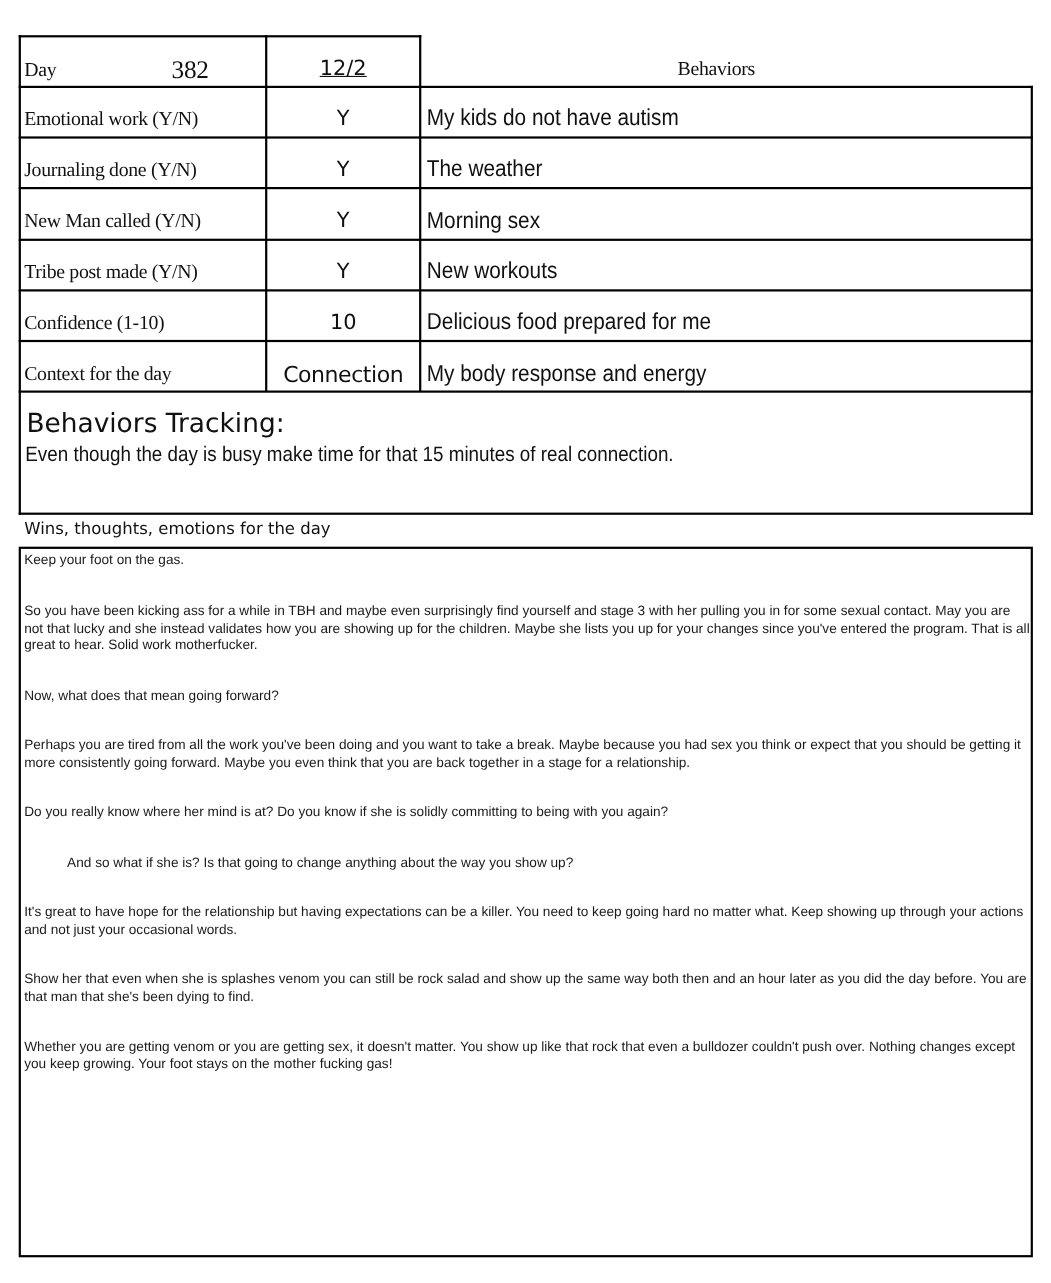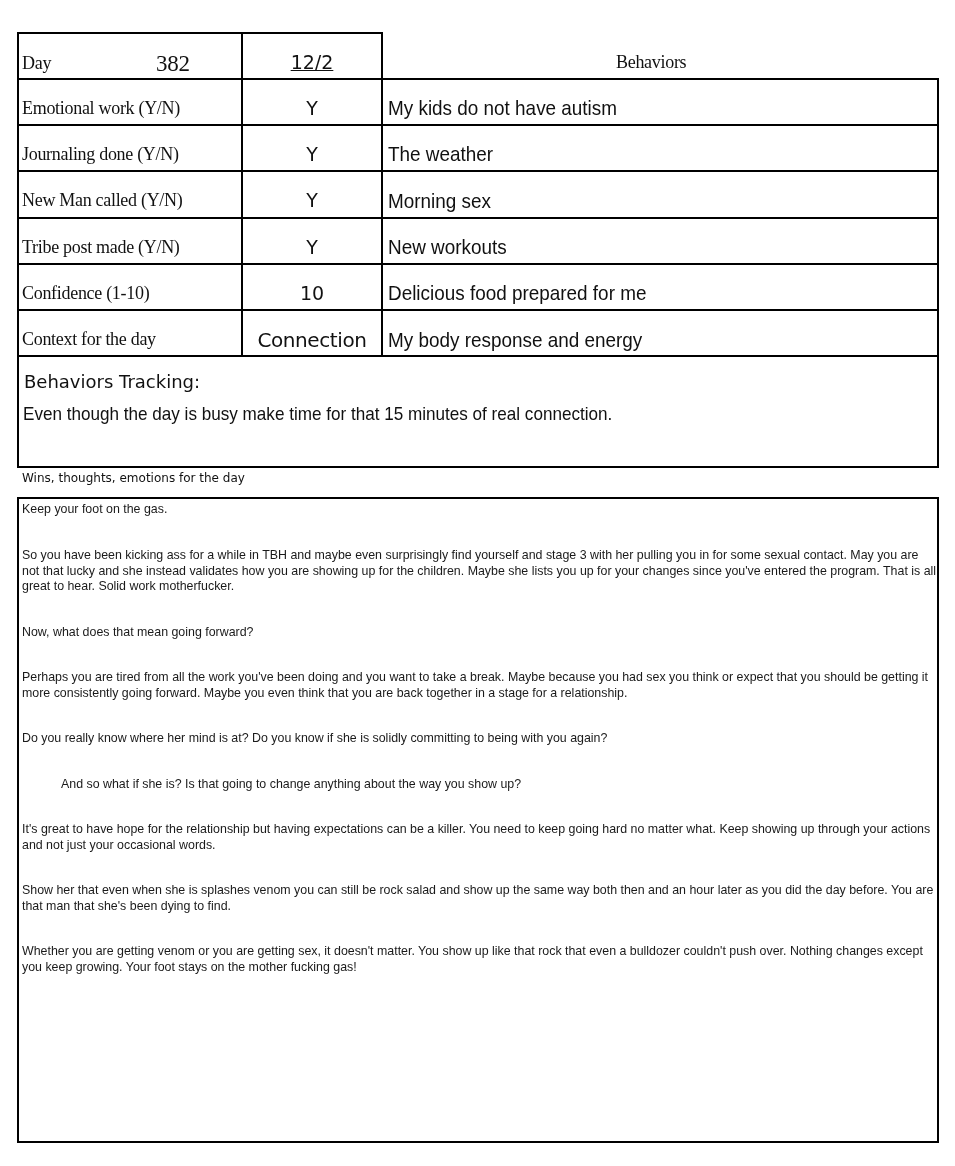--- a/index.html
+++ b/index.html
@@ -2,21 +2,21 @@
 <html><head>
   <meta charset="utf-8">
   <style>
     html, body { margin: 0; padding: 0; background: #ffffff; }
     body { width: 955px; height: 1166px; position: relative; overflow: hidden; color: #111111; }
     .abs { position: absolute; box-sizing: border-box; }
     .line { position: absolute; background: #000; }
     .cell-label { font-family: Liberation Serif, serif; font-size: 18px; letter-spacing: -0.3px; position: absolute; white-space: nowrap; }
     .cell-val { font-family: "DejaVu Sans", sans-serif; font-size: 19px; position: absolute; white-space: nowrap; text-align: center; width: 140px; }
     .cell-grat { font-family: "Liberation Sans", sans-serif; font-size: 21px; position: absolute; white-space: nowrap; transform: scaleX(0.9); transform-origin: left center; }
-    .heading { font-family: "DejaVu Sans", sans-serif; font-size: 12px; position: absolute; white-space: nowrap; }
+    .heading { font-family: "DejaVu Sans", sans-serif; font-size: 15px; position: absolute; white-space: nowrap; }
     .para { font-family: "Liberation Sans", sans-serif; font-size: 12.4px; line-height: 15.5px; position: absolute; left: 22px; width: 915px; color: #1a1a1a; }
   </style>
 </head>
 <body>
 
 <div>
 
   <div class="line" style="left:17px; top:32px; width:2px; height:436px;"></div>
 
   <div class="line" style="left:17px; top:32px; width:366px; height:2px;"></div>
@@ -57,21 +57,21 @@
   <span class="cell-grat" style="left:388px; top:235px;">New workouts</span>
 
   <span class="cell-label" style="left:22px; top:283px;">Confidence (1-10)</span>
   <span class="cell-val" style="left:242px; top:282px;">10</span>
   <span class="cell-grat" style="left:388px; top:281px;">Delicious food prepared for me</span>
 
   <span class="cell-label" style="left:22px; top:329px;">Context for the day</span>
   <span class="cell-val" style="left:242px; top:328px; font-size:20px; letter-spacing:-0.4px;">Connection</span>
   <span class="cell-grat" style="left:388px; top:328px;">My body response and energy</span>
 
-  <span class="heading" style="left:24px; top:371px; font-size:18px;">Behaviors Tracking:</span>
+  <span class="heading" style="left:24px; top:371px; font-size:24px;">Behaviors Tracking:</span>
   <span class="cell-grat" style="left:23px; top:403px; font-size:19px;">Even though the day is busy make time for that 15 minutes of real connection.</span>
 </div>
 
 <span class="heading" style="left:22px; top:471px;">Wins, thoughts, emotions for the day</span>
 
 <div class="abs" style="left:17px; top:497px; width:922px; height:646px; border:2px solid #000;"></div>
 
 <div class="para" style="top:502px;">Keep your foot on the gas.</div>
 <div class="para" style="top:548px;">So you have been kicking ass for a while in TBH and maybe even surprisingly find yourself and stage 3 with her pulling you in for some sexual contact.  May you are not that lucky and she instead validates how you are showing up for the children. Maybe she lists you up for your changes since you've entered the program.  That is all great to hear. Solid work motherfucker.</div>
 <div class="para" style="top:625px;">Now, what does that mean going forward?</div>

